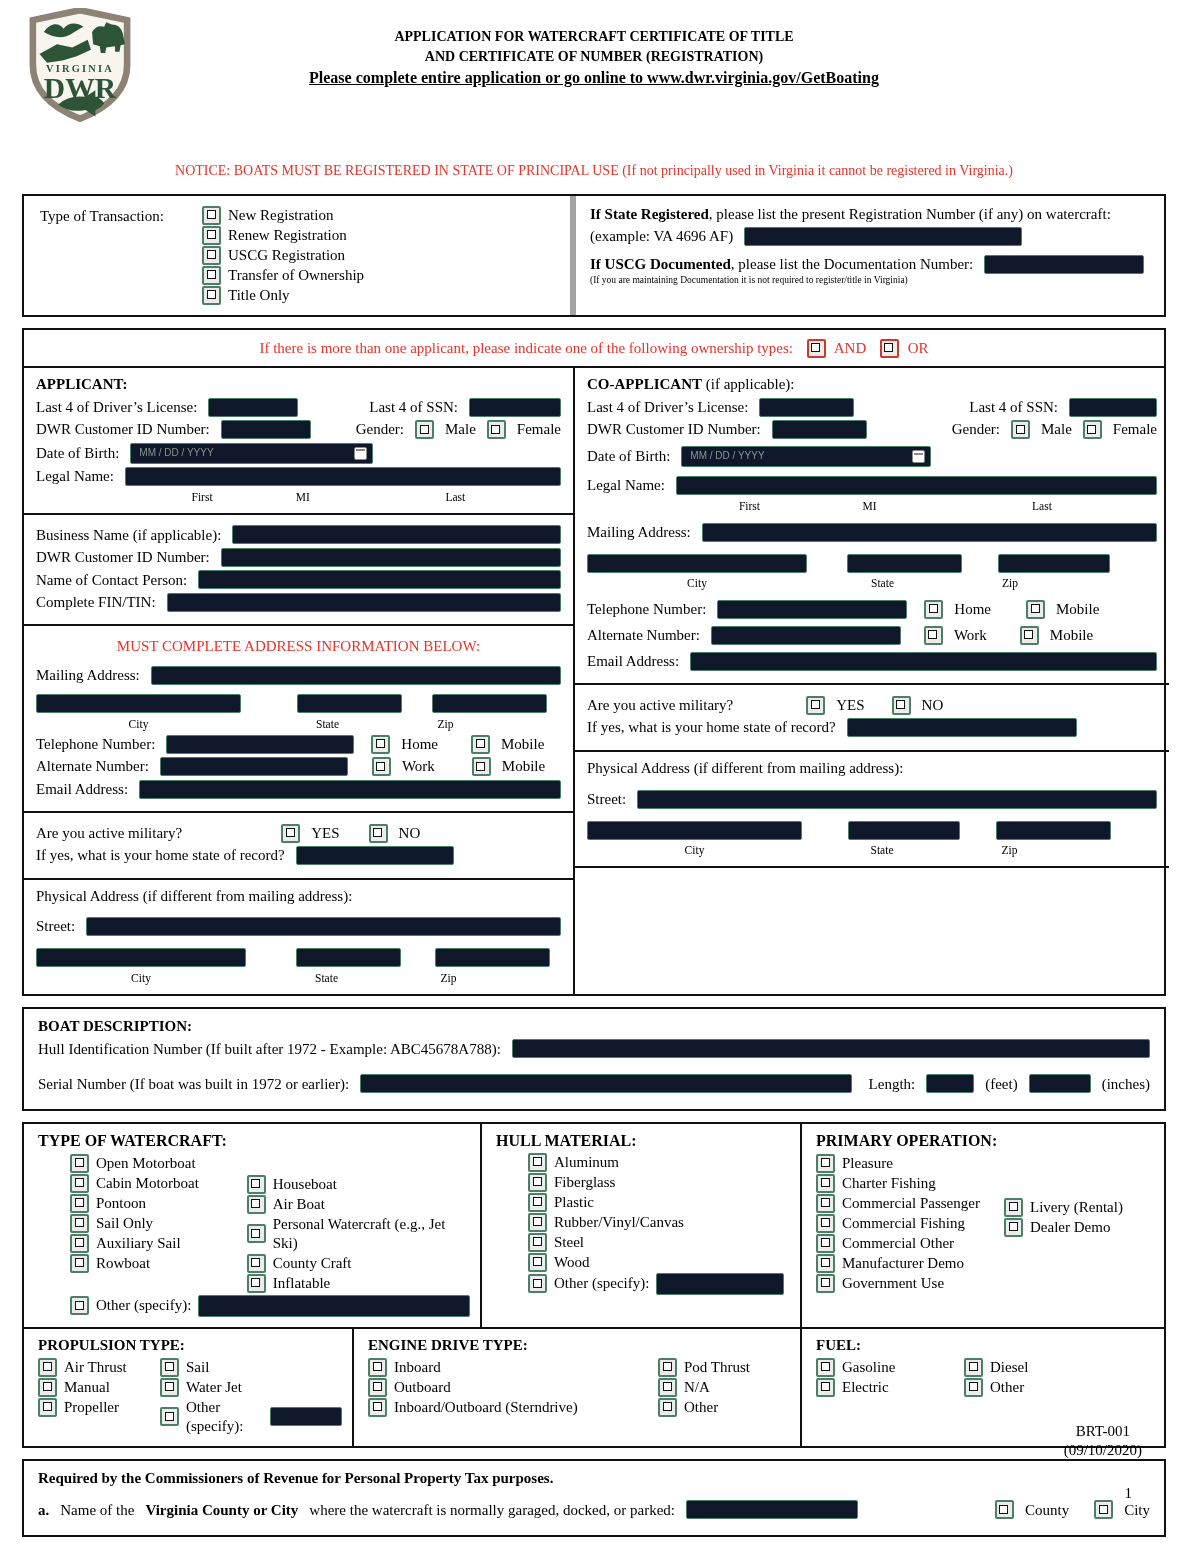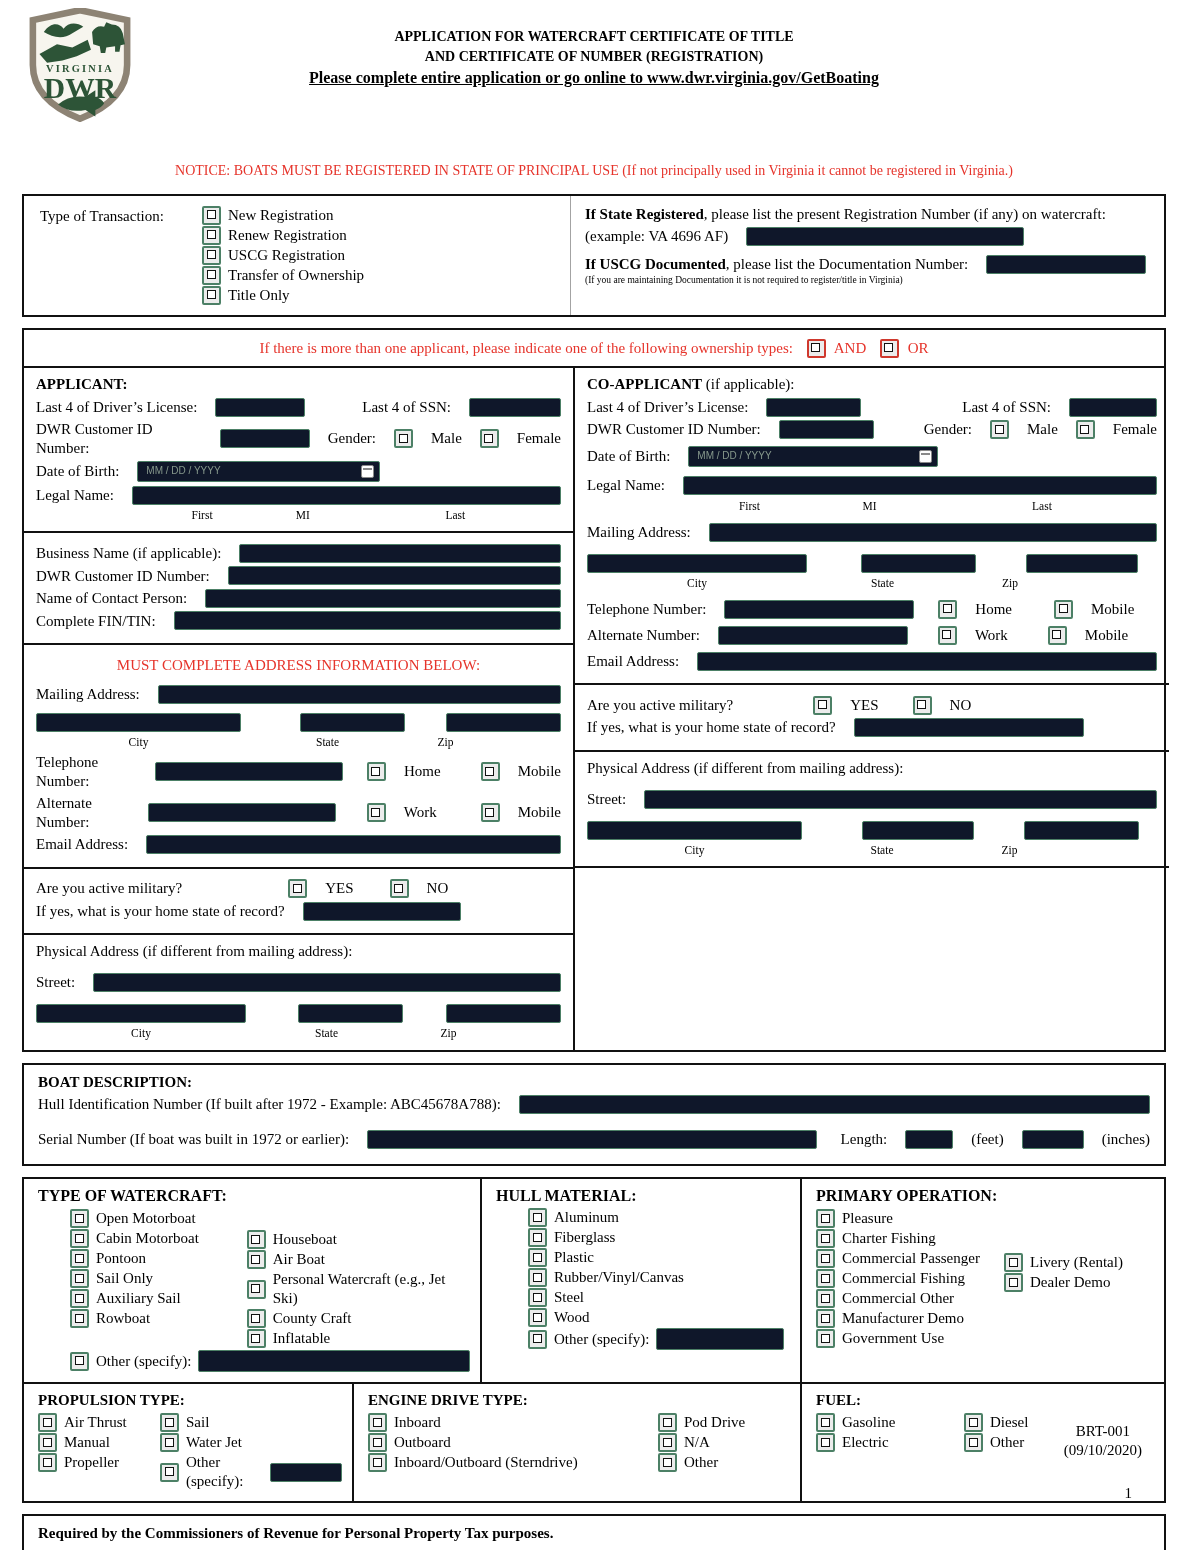--- a/index.html
+++ b/index.html
@@ -27,27 +27,27 @@
   .cb::after{content:"";position:absolute;left:2.5px;top:2.5px;width:7px;height:7px;
       border:1.6px solid #111;background:#fff;}
   .cbred{border-color:#cf382d;}
   .datefield{position:relative;}
   .datefield .ph{position:absolute;left:8px;top:3px;font-family:"Liberation Sans",sans-serif;
       font-size:10px;color:#86988c;}
   .cal{position:absolute;right:5px;top:3px;width:11px;height:11px;border:1.5px solid #8a8a8a;
       border-radius:2px;background:#fff;}
   .cal::before{content:"";position:absolute;left:1px;right:1px;top:1.5px;height:2px;background:#8a8a8a;}
   
-  .fr{display:flex;align-items:center;gap:18px;margin:3.5px 0;}
+  .fr{display:flex;align-items:center;gap:11px;margin:3.5px 0;}
   .opt{display:flex;align-items:center;gap:7px;line-height:19px;margin:1px 0;}
   
   .trans{display:flex;}
   .trans-left{width:546px;display:flex;gap:10px;padding:9px 6px 9px 16px;box-sizing:border-box;}
   .trans-label{width:152px;flex:none;padding-top:2px;}
-  .trans-right{border-left:1px solid #a3a3a3;flex:1;padding:9px 14px;}
+  .trans-right{border-left:6px solid #a3a3a3;flex:1;padding:9px 14px;}
   
   .ownrow{border-bottom:2px solid #111;text-align:center;padding:9px 4px;}
   .ownrow .cb{margin:0 5px -2px 10px;}
   .cols{display:flex;align-items:stretch;}
   .colL{width:551px;border-right:2px solid #111;box-sizing:border-box;display:flex;flex-direction:column;}
   .colR{flex:1;display:flex;flex-direction:column;}
   .sec{border-bottom:2px solid #111;padding:7px 12px 9px;}
   .seclast{padding:7px 12px 9px;}
   .redcenter{text-align:center;margin:4px 0 10px;}
   .namelabels{display:flex;font-size:11.5px;margin-top:1px;}
@@ -603,21 +603,21 @@
               <span>Outboard</span>
             </div>
           <div class="opt">
               <span class="cb"></span>
               <span>Inboard/Outboard (Sterndrive)</span>
             </div>
         </div>
         <div>
           <div class="opt">
               <span class="cb"></span>
-              <span>Pod Drive</span>
+              <span>Pod Thrust</span>
             </div>
           <div class="opt">
               <span class="cb"></span>
               <span>N/A</span>
             </div>
           <div class="opt">
               <span class="cb"></span>
               <span>Other</span>
             </div>
         </div>

